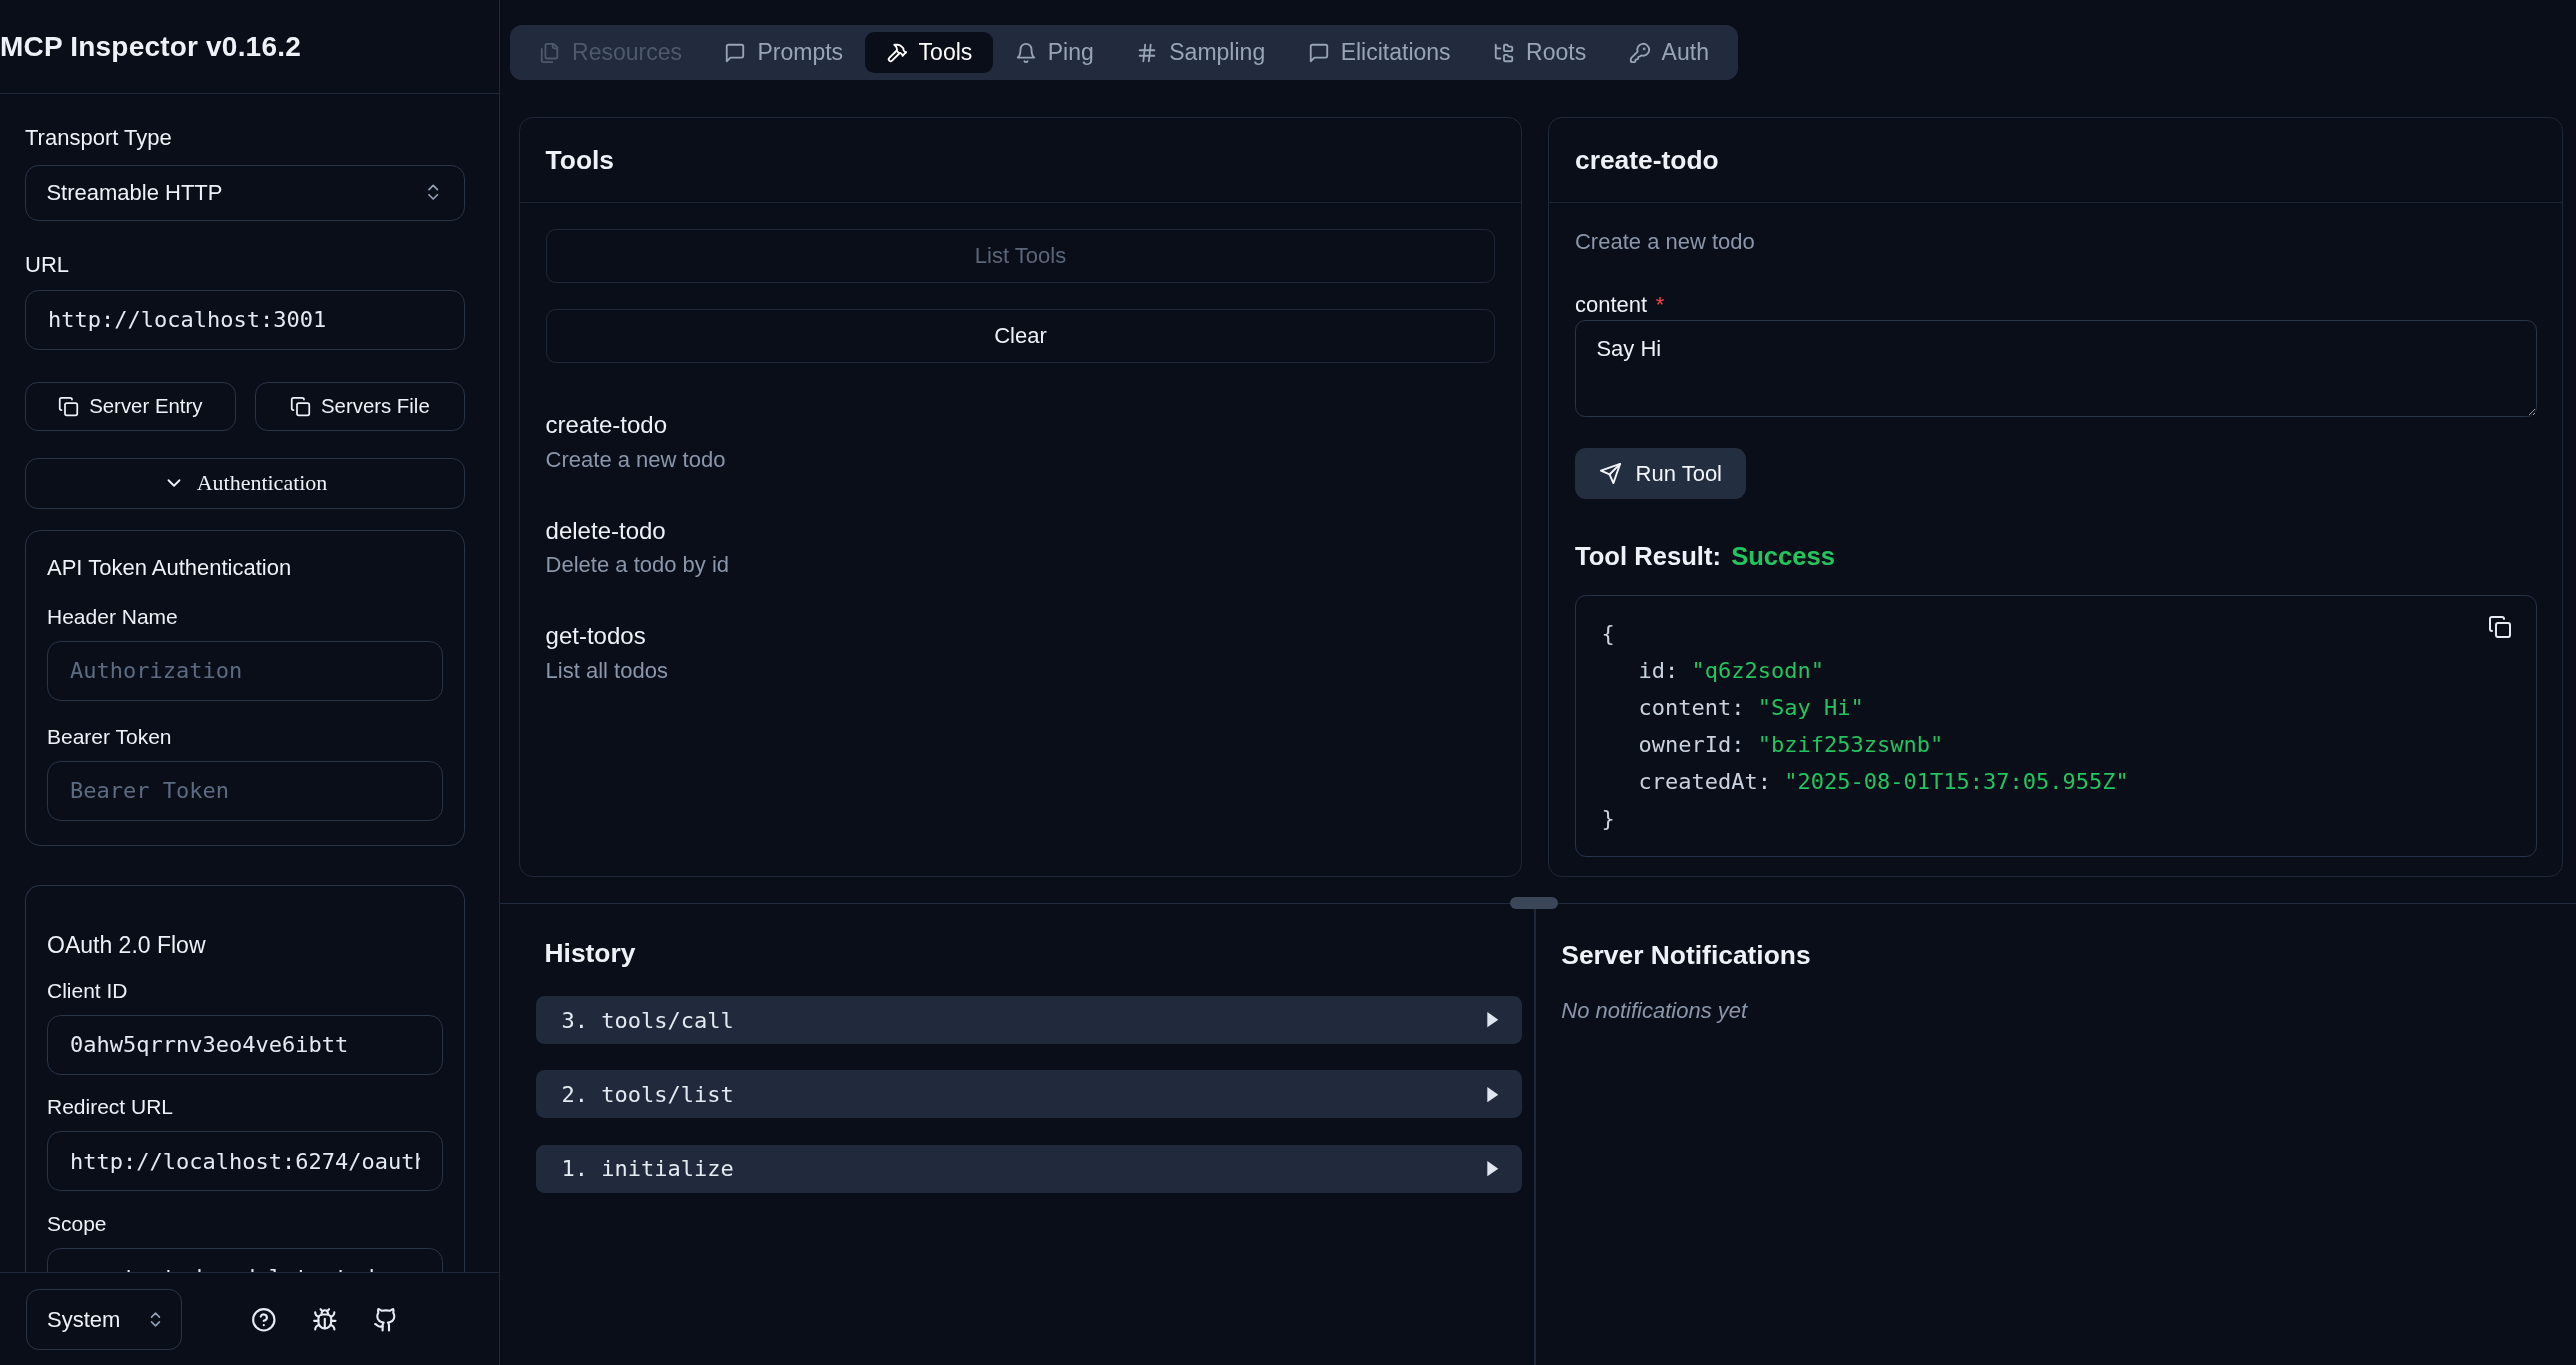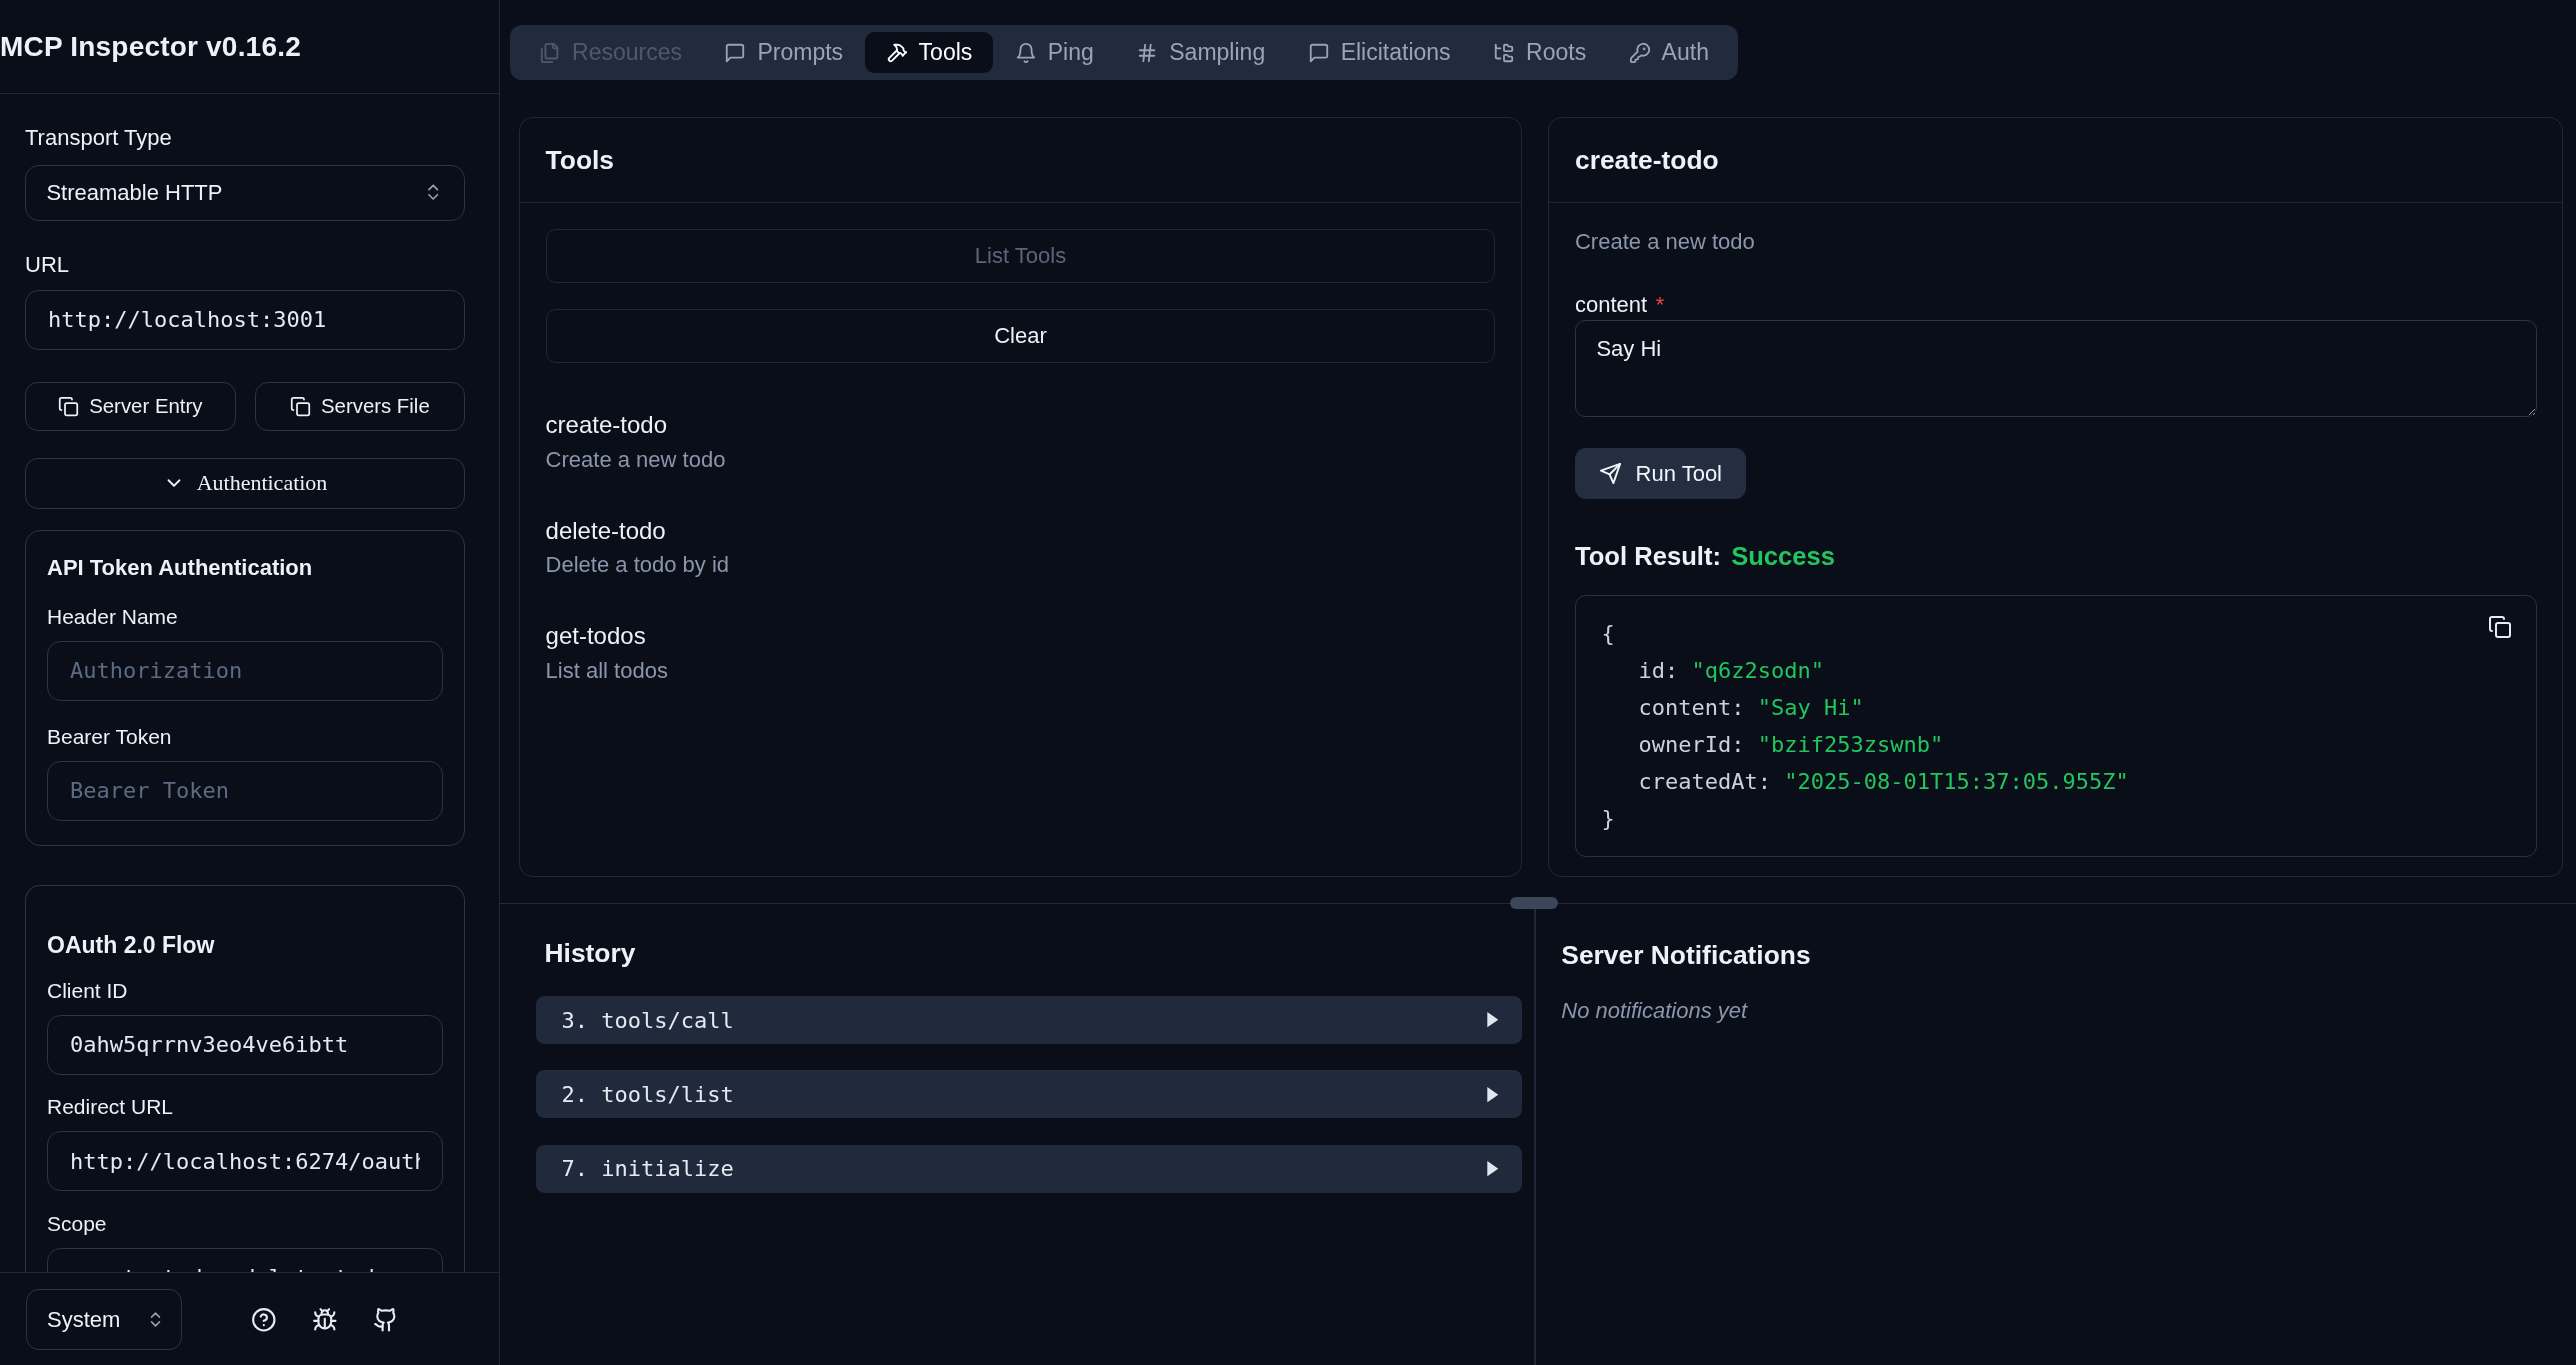--- a/index.html
+++ b/index.html
@@ -60,21 +60,21 @@
   }
   .collapse-btn{
     width:100%;height:51px;margin-top:27px;border:0.9px solid var(--input-border);border-radius:12.8px;
     display:flex;align-items:center;justify-content:center;gap:12px;
     font-size:22px;font-weight:500;color:var(--text);background:transparent;cursor:pointer;font-family:Liberation Serif, serif;
   }
   .sb-card{
     margin-top:21px;border:0.9px solid var(--input-border);border-radius:15.3px;
     padding:24px 21px;
   }
-  .sb-card-title{font-size:22px;font-weight:700;}
+  .sb-card-title{font-size:22px;font-weight:400;}
   .sb-card .field-label{margin-top:24px;font-size:21px;}
   .oauth-card{margin-top:39px;padding-top:46px;border-radius:15.3px 15.3px 0 0;border-bottom:none;height:426px;}
   .oauth-card .sb-card-title{font-size:23px;}
   .oauth-card .field-label{margin-top:20.4px;}
   .sb-footer{
     flex:none;height:94px;border-top:0.9px solid var(--border);
     display:flex;align-items:center;padding:0 48px 0 25.6px;gap:0;
   }
   .theme-select{
     width:156px;height:61px;border:0.9px solid var(--input-border);border-radius:12.8px;
@@ -474,21 +474,21 @@
           </div>
           <div class="history-row">
             <span>2. tools/list</span>
             <span class="history-arrow">
               <svg width="13.6" height="15.3" viewBox="0 0 12 14" fill="currentColor">
                   <polygon points="1,0 11,7 1,14"></polygon>
                 </svg>
             </span>
           </div>
           <div class="history-row">
-            <span>7. initialize</span>
+            <span>1. initialize</span>
             <span class="history-arrow">
               <svg width="13.6" height="15.3" viewBox="0 0 12 14" fill="currentColor">
                   <polygon points="1,0 11,7 1,14"></polygon>
                 </svg>
             </span>
           </div>
         </div>
       </section>
       <div class="vdiv"></div>
       <section class="notifications">

